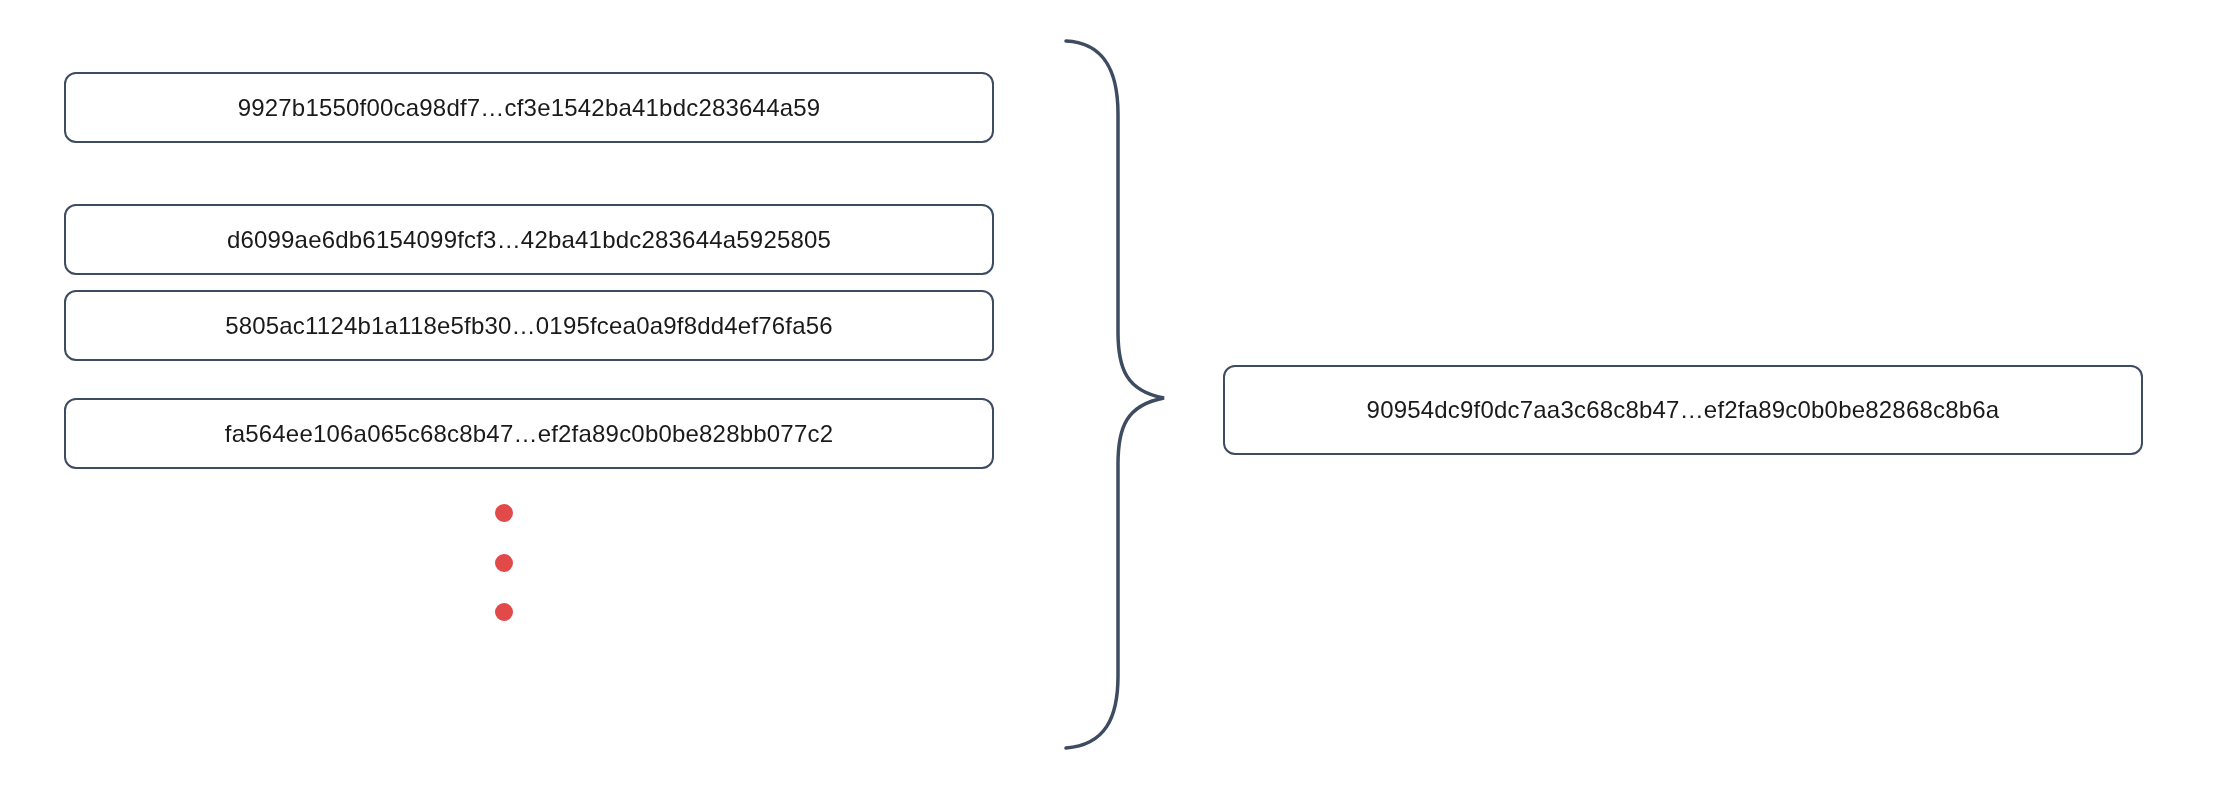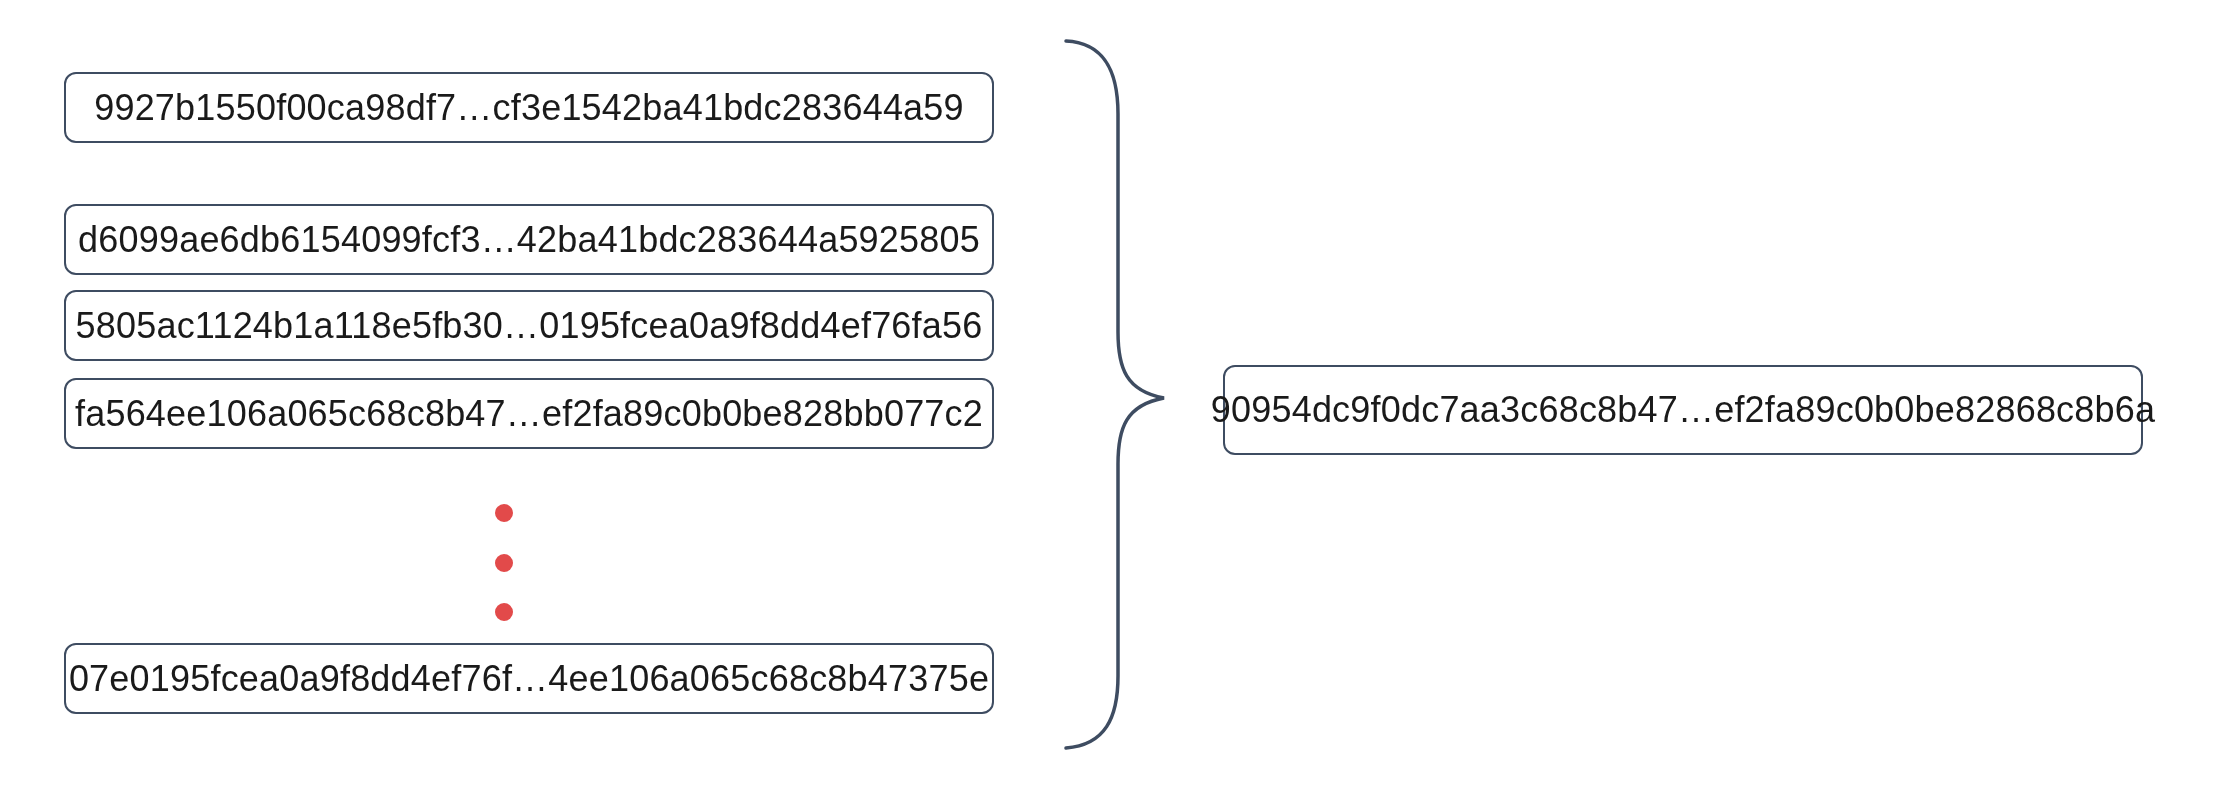--- a/index.html
+++ b/index.html
@@ -20,30 +20,30 @@
     overflow: hidden;
   }
   .hash-box {
     position: absolute;
     border: 2.5px solid var(--border-color);
     border-radius: 12px;
     background: var(--bg-color);
     display: flex;
     align-items: center;
     justify-content: center;
-    font-size: 36px;
+    font-size: 24px;
     letter-spacing: 0.2px;
     white-space: nowrap;
     color: var(--text-color);
   }
   .input-box { left: 64px; width: 930px; height: 71px; }
   .box-0 { top: 72px; }
   .box-1 { top: 180px; margin-top: 24px; }
   .box-2 { top: 290px; }
-  .box-3 { top: 378px; }
+  .box-3 { top: 398px; }
   .box-4 { top: 643px; }
   .output-box { left: 1223px; top: 365px; width: 920px; height: 90px; }
   .ellipsis {
     position: absolute;
     left: 495px;
     top: 504px;
     width: 18px;
     height: 117px;
     display: flex;
     flex-direction: column;
@@ -82,21 +82,20 @@
   <div class="hash-box input-box box-2">5805ac1124b1a118e5fb30…0195fcea0a9f8dd4ef76fa56</div>
 
   <div class="hash-box input-box box-3">fa564ee106a065c68c8b47…ef2fa89c0b0be828bb077c2</div>
 
   <div class="ellipsis">
     <span class="dot"></span>
     <span class="dot"></span>
     <span class="dot"></span>
   </div>
 
-  <div class="hash-box input-box box-4">07e0195fcea0a9f8dd4ef76f…4ee106a065c68c8b47375e</div>
 
   <svg class="brace-svg" viewBox="0 0 125 726" aria-hidden="true">
     <path class="brace-path" d="M 13 9
              C 52 11, 65 40, 65 82
              L 65 300
              C 65 336, 73 359, 111 366
              C 73 373, 65 396, 65 432
              L 65 644
              C 65 686, 52 713, 13 716"></path>
   </svg>

